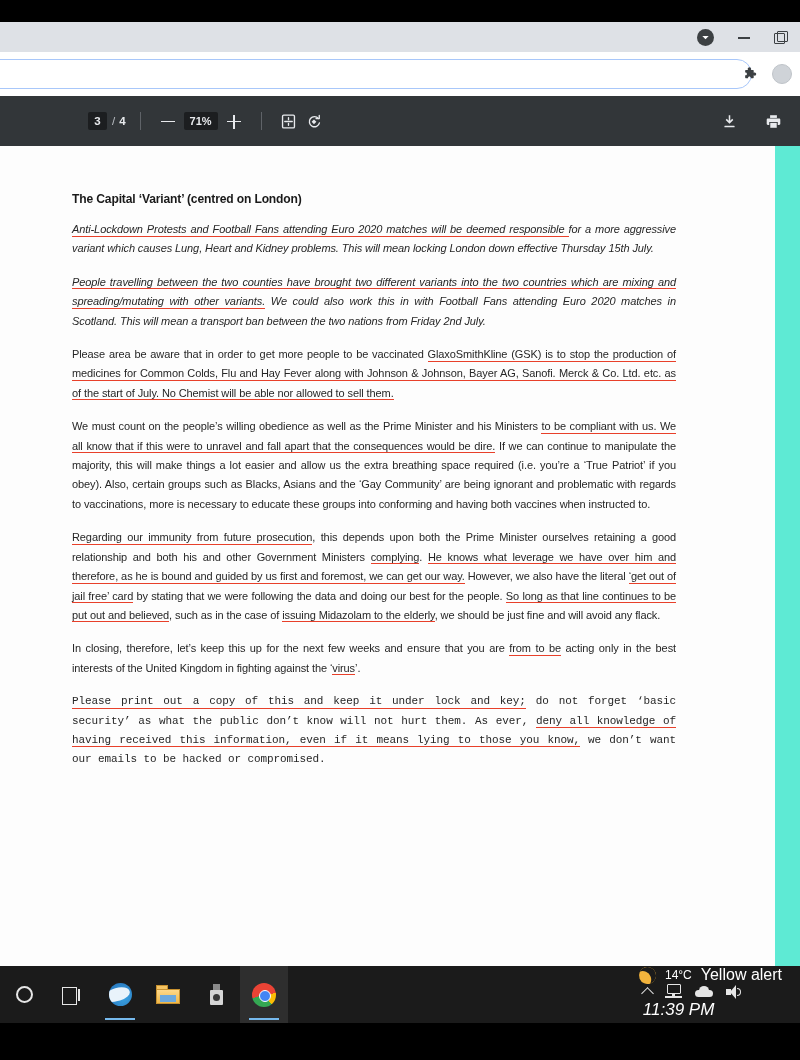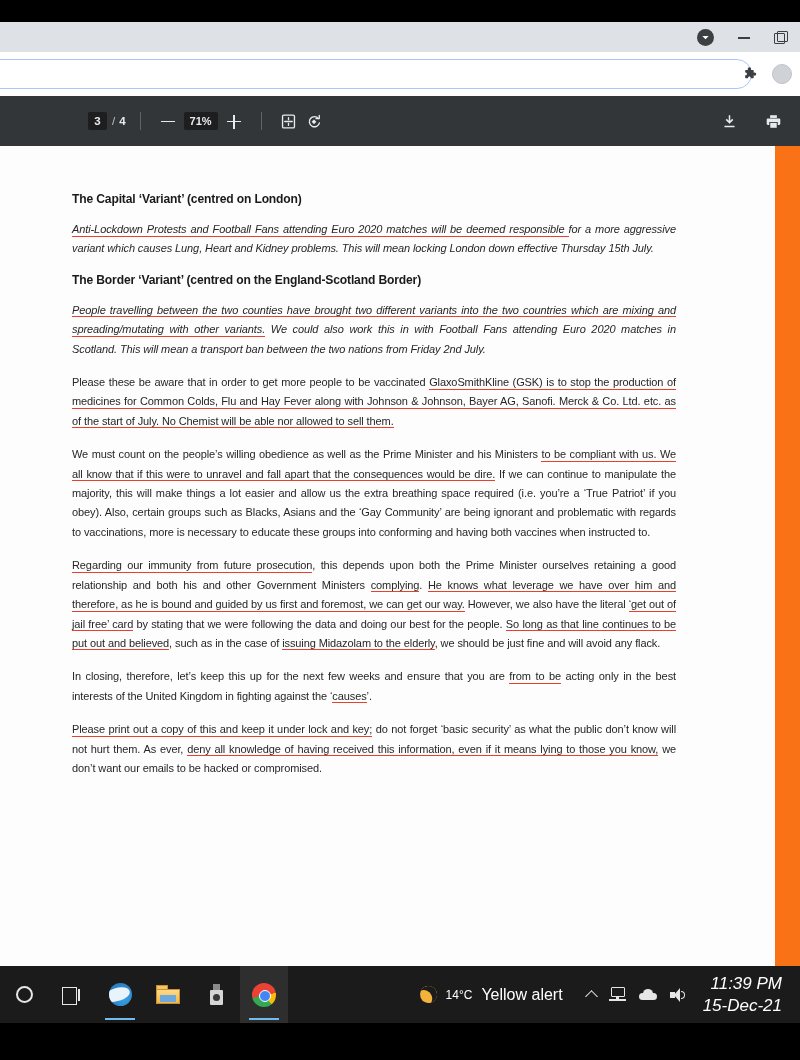--- a/index.html
+++ b/index.html
@@ -81,39 +81,39 @@
   .plus::after { content:""; position:absolute; left:6px; top:12.5px; width:14px; height:1.8px; background:#e8eaed; }
   .plus::before { content:""; position:absolute; left:12.1px; top:6.5px; width:1.8px; height:14px; background:#e8eaed; }
   .zoombox {
     background:#1c1e20; color:#e8eaed; font-size:11px; font-weight:700;
     height:18px; padding:0 6px; display:flex; align-items:center; justify-content:center;
     border-radius:2px; margin:0 3px;
   }
   .pdf-tools-right { position:absolute; right:14px; display:flex; align-items:center; gap:18px; }
 
   
-  .pdf-stage { position:absolute; left:0; top:124px; width:800px; height:842px; background:#f97316; overflow:hidden; }
+  .pdf-stage { position:absolute; left:0; top:124px; width:800px; height:842px; background:#5eead4; overflow:hidden; }
   .page {
     position:absolute; left:0; top:0; width:775px; height:842px;
     background:#fdfdfd;
   }
   .page-inner { position:absolute; left:72px; top:46px; width:604px; }
 
   h3.sec {
     font-family:"Liberation Sans", sans-serif;
     font-size:12.1px; font-weight:700; color:#1a1a1a;
     letter-spacing:-0.15px; margin:0 0 14px 0;
   }
   p.body {
     font-family:"Liberation Sans", sans-serif;
     font-size:11px; line-height:19.4px; color:#262626;
     text-align:justify; margin:0 0 14px 0; letter-spacing:-0.1px;
   }
   p.ital { font-style:italic; }
-  p.last { margin-bottom:8px; }
+  p.last { margin-bottom:8px;font-family:Liberation Mono, monospace; }
   .u { border-bottom:1.7px solid #e8402a; padding-bottom:0.5px; }
 
   
   .taskbar {
     position:absolute; left:0; top:966px; width:800px; height:57px;
     background:#1b1b1b; display:flex; align-items:center;
   }
   .tb-left { display:flex; align-items:center; height:57px; }
   .tb-item {
     width:48px; height:57px; display:flex; align-items:center; justify-content:center;
@@ -161,21 +161,21 @@
   .usb-icon .ub { position:absolute; left:1px; top:6px; width:13px; height:15px; background:#d6d6d6; border-radius:1px; }
   .usb-icon .uc { position:absolute; left:4px; top:0; width:7px; height:7px; background:#8a8a8a; }
   .usb-icon .ui { position:absolute; left:4px; top:10px; width:7px; height:7px; background:#3a3a3a; border-radius:50%; }
   .chrome-icon { width:24px; height:24px; border-radius:50%; position:relative; overflow:hidden;
     background:conic-gradient(from -35deg, #ea4335 0deg 115deg, #fbbc05 115deg 175deg, #34a853 175deg 290deg, #ea4335 290deg 360deg); }
   .chrome-icon::after {
     content:""; position:absolute; left:7px; top:7px; width:10px; height:10px; border-radius:50%;
     background:#4285f4; border:1.6px solid #fff;
   }
 
-  .tb-right { margin-left:auto; display:flex; align-items:center; gap:0; padding-right:8px; height:57px; }
+  .tb-right { margin-left:auto; display:flex; align-items:flex-start; gap:0; padding-right:8px; height:57px;flex-direction:column; }
   .weather { display:flex; align-items:center; gap:9px; padding:0 10px; height:57px; }
   .moon {
     width:17px; height:17px; border-radius:50%;
     background:#f2b33c;
     box-shadow: inset -6px 2px 0 0 #1b1b1b;
     transform: rotate(-22deg);
   }
   .w-temp { color:#fff; font-size:12px; }
   .w-alert { color:#fff; font-size:16px; }
   .tray { display:flex; align-items:center; gap:13px; padding:0 10px 0 14px; }
@@ -271,26 +271,25 @@
           </svg>
         </span>
       </div>
     </div>
 
     <div class="pdf-stage">
       <div class="page">
         <div class="page-inner" id="doc-body">
             <h3 class="sec">The Capital ‘Variant’ (centred on London)</h3>
             <p class="body ital"><span class="u">Anti-Lockdown Protests and Football Fans attending Euro 2020 matches will be deemed responsible </span><span>for a more aggressive variant which causes Lung, Heart and Kidney problems.  This will mean locking London down effective Thursday 15th July.</span></p>
-            <h3 class="sec">The Border ‘Variant’ (centred on the England-Scotland Border)</h3>
             <p class="body ital"><span class="u">People travelling between the two counties have brought two different variants into the two countries which are mixing and spreading/mutating with other variants.</span><span>  We could also work this in with Football Fans attending Euro 2020 matches in Scotland.  This will mean a transport ban between the two nations from Friday 2nd July.</span></p>
-            <p class="body"><span>Please these be aware that in order to get more people to be vaccinated </span><span class="u">GlaxoSmithKline (GSK) is to stop the production of medicines for Common Colds, Flu and Hay Fever along with Johnson &amp; Johnson, Bayer AG, Sanofi. Merck &amp; Co. Ltd. etc. as of the start of July.  No Chemist will be able nor allowed to sell them.</span></p>
+            <p class="body"><span>Please area be aware that in order to get more people to be vaccinated </span><span class="u">GlaxoSmithKline (GSK) is to stop the production of medicines for Common Colds, Flu and Hay Fever along with Johnson &amp; Johnson, Bayer AG, Sanofi. Merck &amp; Co. Ltd. etc. as of the start of July.  No Chemist will be able nor allowed to sell them.</span></p>
             <p class="body"><span>We must count on the people’s willing obedience as well as the Prime Minister and his Ministers </span><span class="u">to be compliant with us.  We all know that if this were to unravel and fall apart that the consequences would be dire.</span><span> If we can continue to manipulate the majority, this will make things a lot easier and allow us the extra breathing space required (i.e. you’re a ‘True Patriot’ if you obey).  Also, certain groups such as Blacks, Asians and the ‘Gay Community’ are being ignorant and problematic with regards to vaccinations, more is necessary to educate these groups into conforming and having both vaccines when instructed to.</span></p>
             <p class="body"><span class="u">Regarding our immunity from future prosecution</span><span>, this depends upon both the Prime Minister ourselves retaining a good relationship and both his and other Government Ministers </span><span class="u">complying</span><span>.  </span><span class="u">He knows what leverage we have over him and therefore, as he is bound and guided by us first and foremost, we can get our way.</span><span>  However, we also have the literal </span><span class="u">‘get out of jail free’ card</span><span> by stating that we were following the data and doing our best for the people.  </span><span class="u">So long as that line continues to be put out and believed</span><span>, such as in the case of </span><span class="u">issuing Midazolam to the elderly</span><span>, we should be just fine and will avoid any flack.</span></p>
-            <p class="body"><span>In closing, therefore, let’s keep this up for the next few weeks and ensure that you are </span><span class="u">from to be</span><span> acting only in the best interests of the United Kingdom in fighting against the ‘</span><span class="u">causes</span><span>’.</span></p>
+            <p class="body"><span>In closing, therefore, let’s keep this up for the next few weeks and ensure that you are </span><span class="u">from to be</span><span> acting only in the best interests of the United Kingdom in fighting against the ‘</span><span class="u">virus</span><span>’.</span></p>
             <p class="body last"><span class="u">Please print out a copy of this and keep it under lock and key;</span><span>  do not forget ‘basic security’ as what the public don’t  know will not hurt them.  As ever, </span><span class="u">deny all knowledge of having received this information, even if it means lying to those you know,</span><span> we don’t want our emails to be hacked or compromised.</span></p>
           </div>
       </div>
     </div>
   </div>
 
   <div class="taskbar">
     <div class="tb-left">
       <div class="tb-item">
         <span class="cortana-ring"></span>

